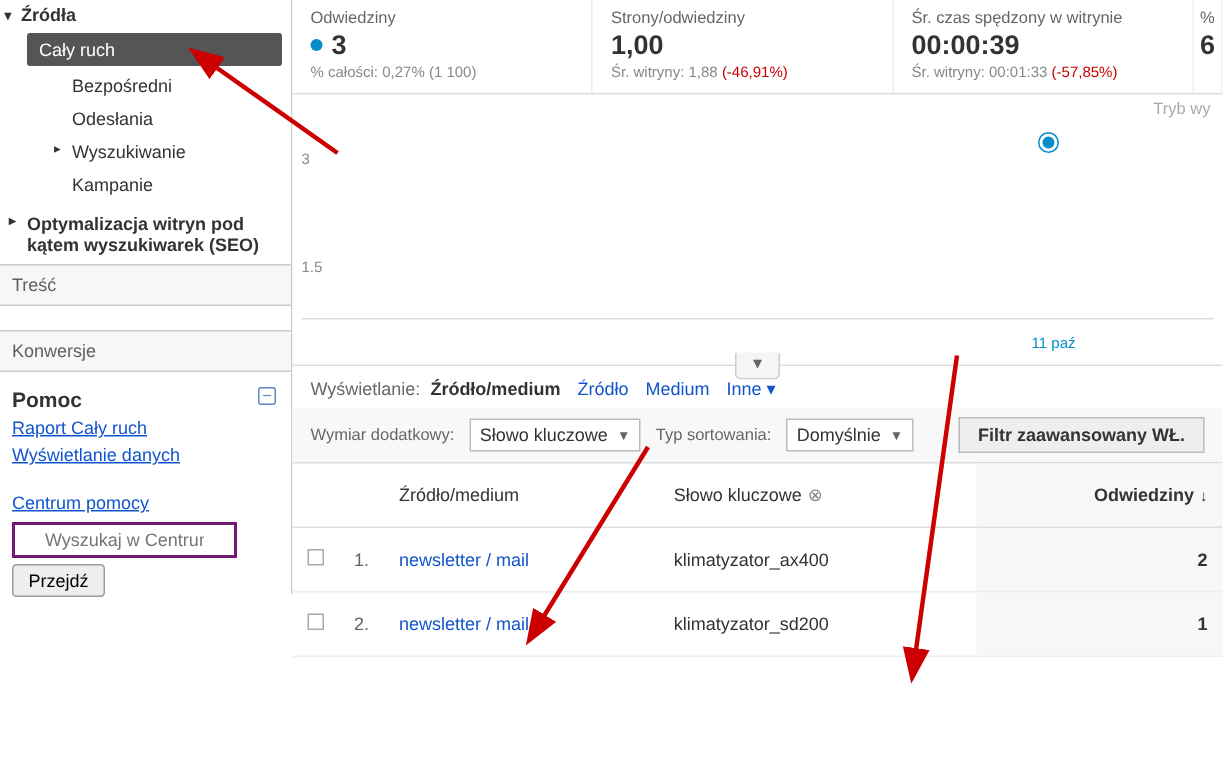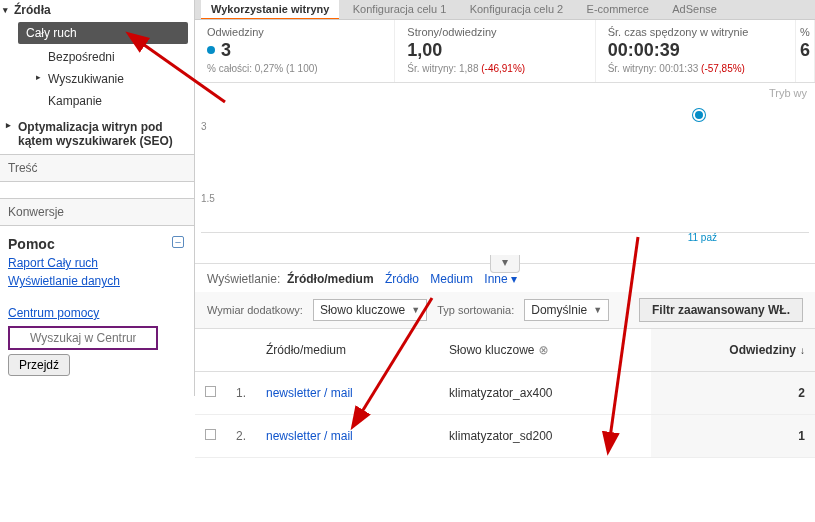--- a/index.html
+++ b/index.html
@@ -25,21 +25,21 @@
   .metric-cell { flex: 1; padding: 6px 12px 8px 12px; border-right: 1px solid #eee; position: relative; }
   .metric-label { font-size: 11px; color: #666; }
   .metric-value { font-size: 18px; font-weight: bold; color: #333; margin-top: 2px; }
   .metric-value .dot { display: inline-block; width: 8px; height: 8px; border-radius: 4px; background: #058dc7; margin-right: 6px; margin-bottom: 2px; }
   .metric-sub { font-size: 10px; color: #888; margin-top: 2px; }
   .neg { color: #c00; }
   .tryby { text-align: right; color: #aaa; font-size: 11px; padding: 4px 8px 0 0; }
   .chart-area { position: relative; height: 165px; border-bottom: 1px solid #ddd; }
   .chart-ytick { position: absolute; left: 6px; font-size: 10px; color: #888; }
   .chart-marker { position: absolute; width: 12px; height: 12px; background: #058dc7; border: 2px solid #fff; box-shadow: 0 0 0 1px #058dc7; border-radius: 50%; }
-  .chart-xlabel { position: absolute; bottom: 20px; font-size: 10px; color: #058dc7; }
+  .chart-xlabel { position: absolute; bottom: 8px; font-size: 10px; color: #058dc7; }
   .chart-flyout { position: absolute; left: 50%; bottom: -10px; transform: translateX(-50%); width: 30px; height: 18px; border: 1px solid #ccc; border-top: none; background: #f5f5f5; border-radius: 0 0 4px 4px; text-align: center; color: #666; cursor: pointer; }
   .display-row { padding: 8px 24px 6px 12px; font-size: 12px; color: #666; }
   .display-row .opt { color: #1155cc; cursor: pointer; margin-right: 8px; }
   .display-row .opt.active { font-weight: bold; color: #333; }
   .filter-row { padding: 6px 12px; display: flex; align-items: center; gap: 10px; border-bottom: 1px solid #ddd; background: #f8f8f8; }
   .filter-row .lbl { color: #666; font-size: 11px; }
   .dropdown { display: inline-flex; align-items: center; border: 1px solid #bbb; background: #fff; padding: 3px 6px; cursor: pointer; font-size: 12px; }
   .dropdown .caret { margin-left: 6px; font-size: 9px; color: #666; }
   .adv-filter { margin-left: auto; border: 1px solid #bbb; background: #eee; padding: 4px 12px; font-weight: bold; cursor: pointer; font-size: 12px; }
   .tbl { width: 100%; border-collapse: collapse; }
@@ -55,20 +55,21 @@
   .chkbox { display: inline-block; width: 11px; height: 11px; border: 1px solid #aaa; background: #fff; }
   svg.arrows { position: absolute; left: 0; top: 0; pointer-events: none; }
 </style>
 </head>
 <body>
 
 <div class="left-pane">
   <div class="nav-section-title">Źródła</div>
   <div class="nav-item selected">Cały ruch</div>
   <div class="nav-item">Bezpośredni</div>
+  <div class="nav-item">Odesłania</div>
   <div class="nav-item sub">Wyszukiwanie</div>
   <div class="nav-item">Kampanie</div>
   <div class="nav-item sub" style="padding-left:18px; font-weight:bold; margin-top:4px;">Optymalizacja witryn pod kątem wyszukiwarek (SEO)</div>
   <div class="nav-header-band">Treść</div>
   <div class="nav-header-band" style="margin-top:16px;">Konwersje</div>
 
   <div class="help-box">
     <div>
       <span class="help-title">Pomoc</span>
       <span class="help-toggle">−</span>
@@ -77,27 +78,20 @@
     <a class="help-link">Wyświetlanie danych</a>
     <br>
     <a class="help-link">Centrum pomocy</a>
     <input class="help-input" placeholder="Wyszukaj w Centrum" style="">
     <button class="help-btn">Przejdź</button>
   </div>
 </div>
 
 <div class="right-pane">
 
-  <div class="top-tabs">
-    <span class="top-tab active">Wykorzystanie witryny</span>
-    <span class="top-tab">Konfiguracja celu 1</span>
-    <span class="top-tab">Konfiguracja celu 2</span>
-    <span class="top-tab">E-commerce</span>
-    <span class="top-tab">AdSense</span>
-  </div>
 
   <div class="metrics-row">
     <div class="metric-cell">
       <div class="metric-label">Odwiedziny</div>
       <div class="metric-value"><span class="dot"></span><span>3</span></div>
       <div class="metric-sub">% całości: 0,27% (1 100)</div>
     </div>
     <div class="metric-cell">
       <div class="metric-label">Strony/odwiedziny</div>
       <div class="metric-value">1,00</div>

